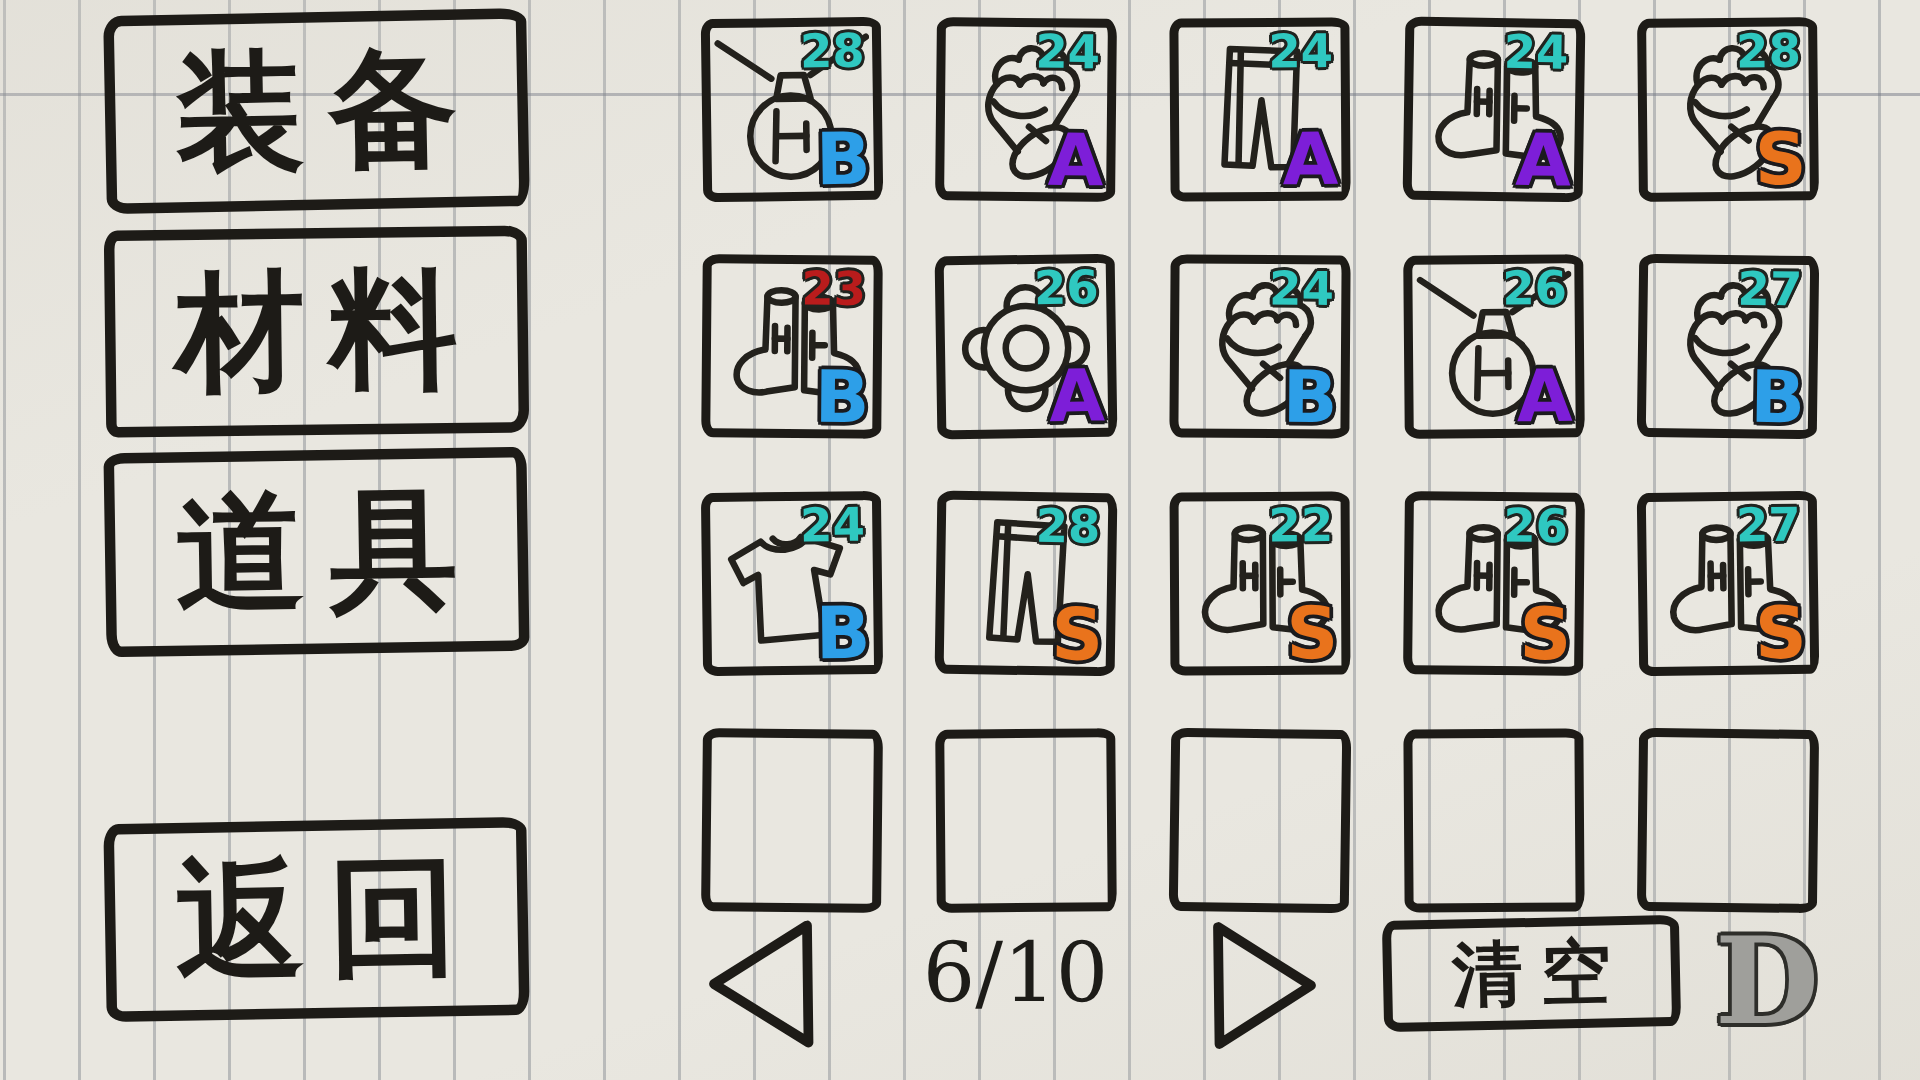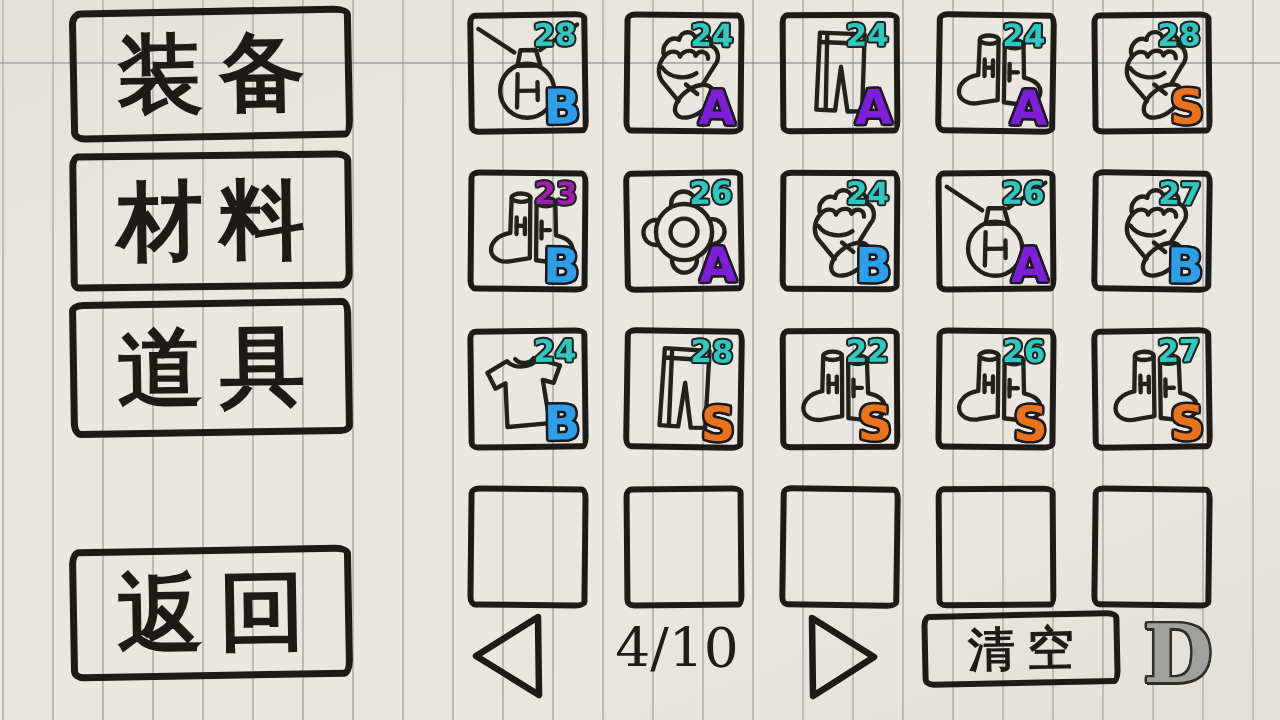--- a/index.html
+++ b/index.html
@@ -161,21 +161,21 @@
           <ellipse cx="43" cy="19" rx="9" ry="4"></ellipse>
           <path d="M34 19 L33 53 C21 55 13 63 15 72 C17 79 26 82 34 80 L52 77 L52 19"></path>
           <path d="M39 38 L39 54"></path>
           <path d="M39 46 L47 46"></path>
           <path d="M47 39 L47 54"></path>
           <ellipse cx="67" cy="23" rx="9" ry="4"></ellipse>
           <path d="M58 23 L58 79 L75 81 C85 82 92 77 93 69 C93 61 86 57 77 55 L76 23"></path>
           <path d="M63 42 L63 58"></path>
           <path d="M63 50 L71 50"></path>
         </svg>
-        <span class="count" style="color:#a21caf">23</span>
+        <span class="count" style="color:#b91c1c">23</span>
         <span class="grade" style="color:#2d9fe8">B</span>
       </div>
       <div class="slot ra" style="transform: rotate(-0.9deg);">
         <svg viewBox="0 0 100 100">
           <circle cx="50" cy="25" r="12" style="fill:#e9e7e0"></circle>
           <circle cx="50" cy="79" r="12" style="fill:#e9e7e0"></circle>
           <circle cx="23" cy="52" r="12" style="fill:#e9e7e0"></circle>
           <circle cx="77" cy="52" r="12" style="fill:#e9e7e0"></circle>
           <circle cx="50" cy="52" r="27" style="fill:#e9e7e0"></circle>
           <circle cx="50" cy="52" r="13" style="fill:#e9e7e0"></circle>
@@ -304,21 +304,21 @@
     </div>
 
   <div class="nav-arrow nav-prev">
     <span>
       <svg width="82" height="92" viewBox="0 0 82 92">
         <polygon points="72,7 10,46 73,85" fill="none" stroke="#1d1b17" stroke-width="6.5" stroke-linejoin="round"></polygon>
       </svg>
     </span>
   </div>
 
-  <div class="page-indicator">4/10</div>
+  <div class="page-indicator">6/10</div>
 
   <div class="nav-arrow nav-next">
     <span>
       <svg width="78" height="90" viewBox="0 0 78 90">
         <polygon points="8,6 70,45 9,84" fill="none" stroke="#1d1b17" stroke-width="6.5" stroke-linejoin="round"></polygon>
       </svg>
     </span>
   </div>
 
   <div class="clear-btn">

